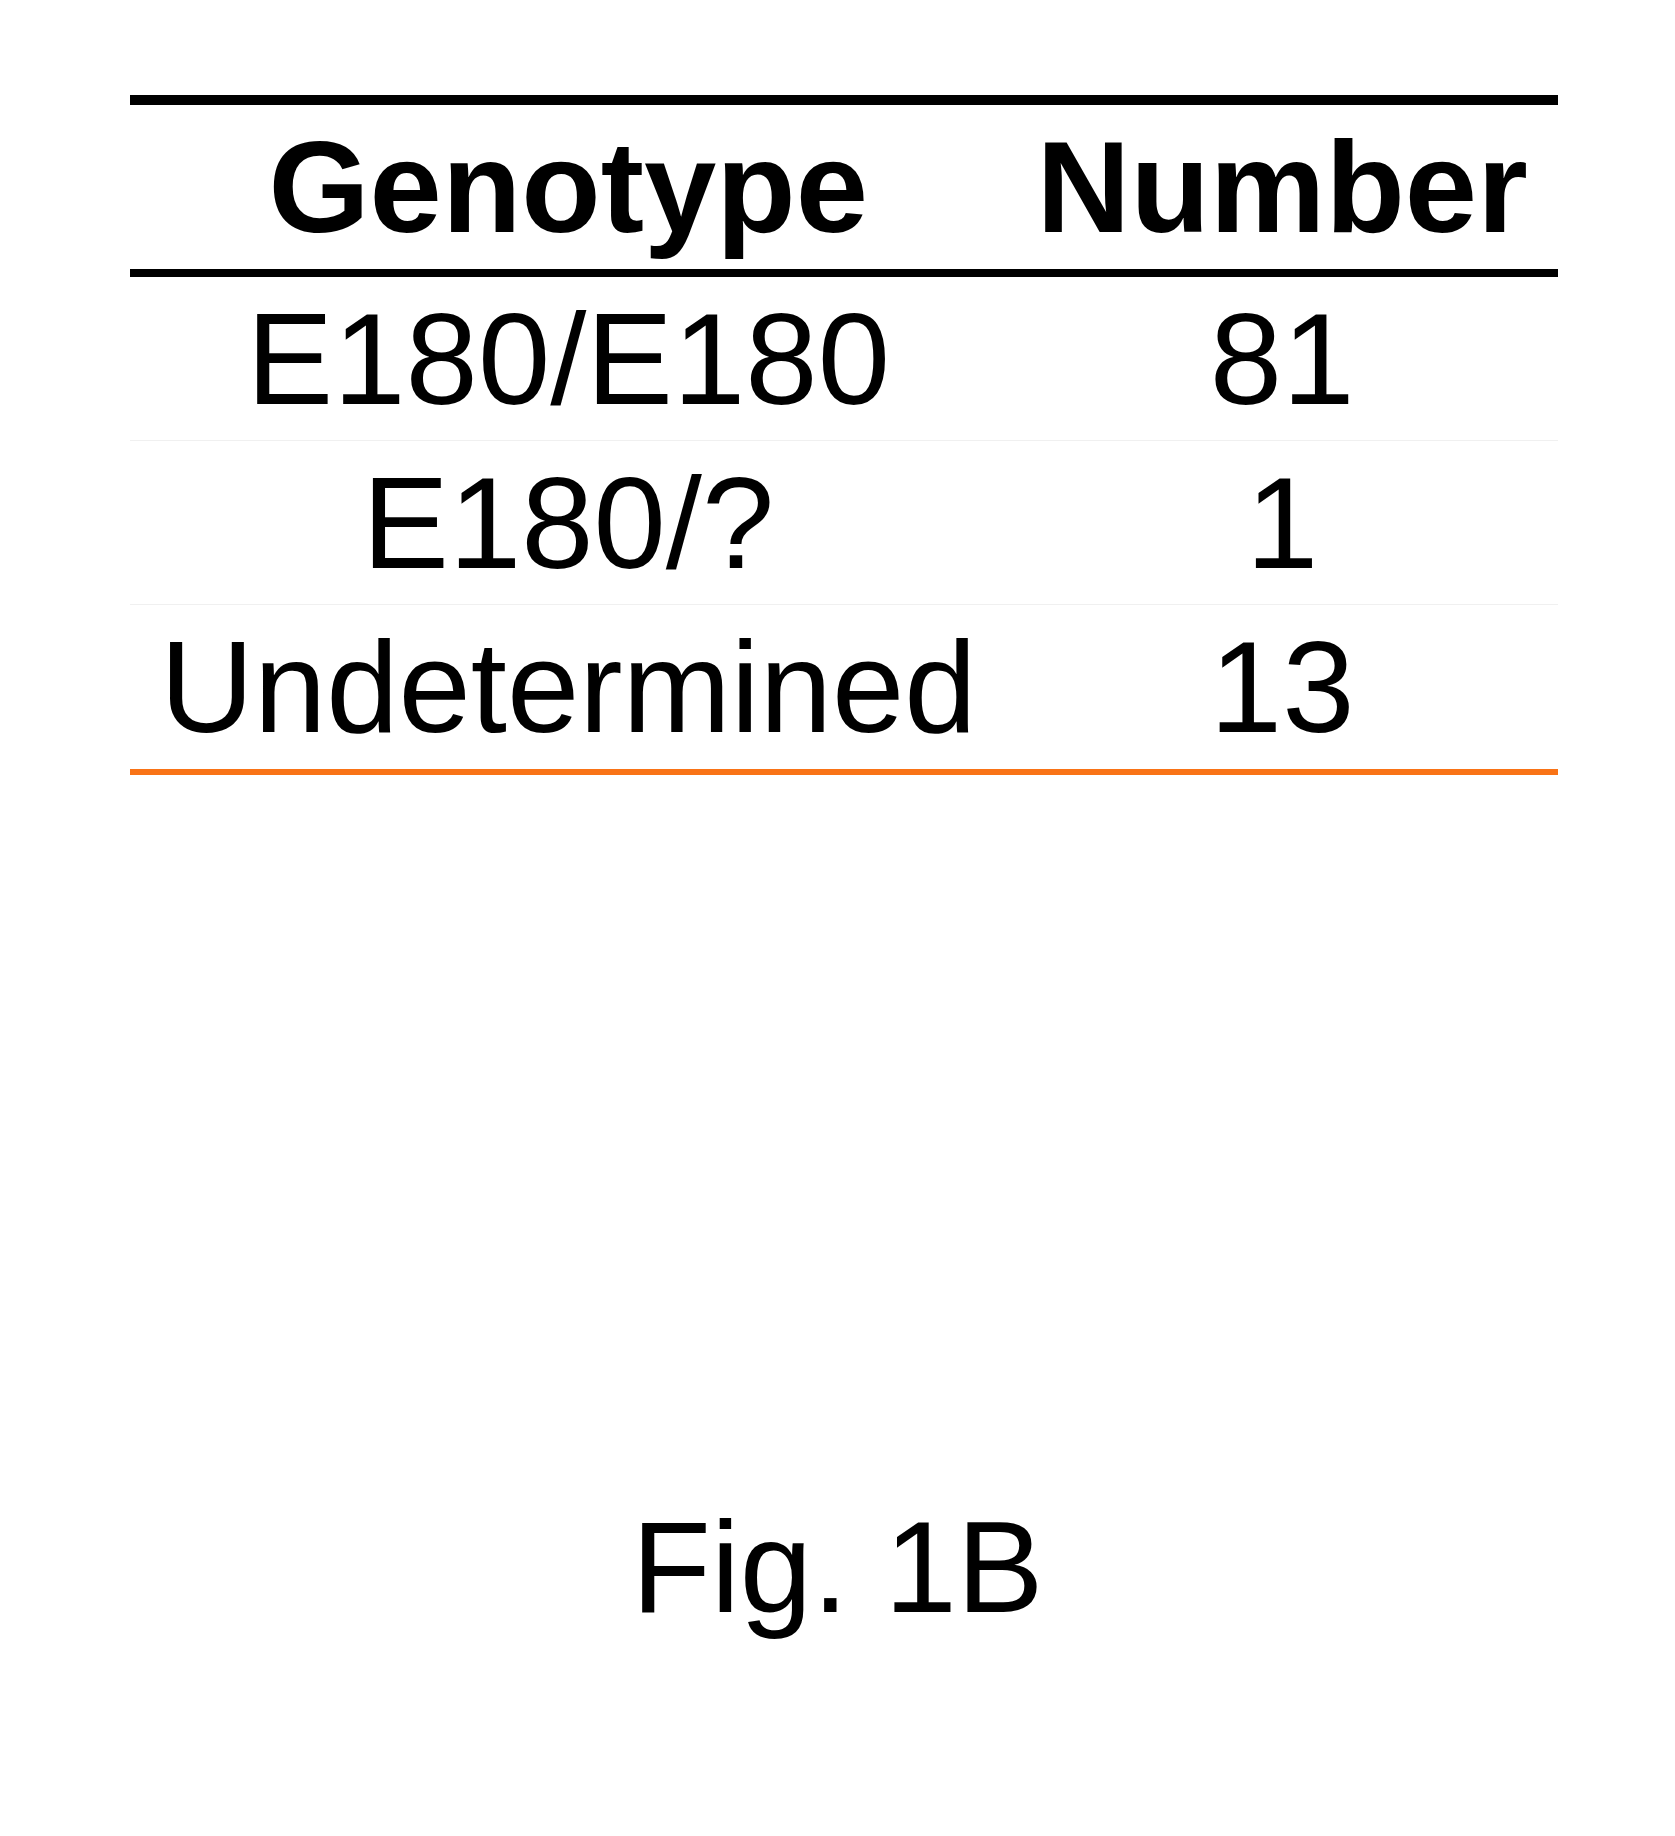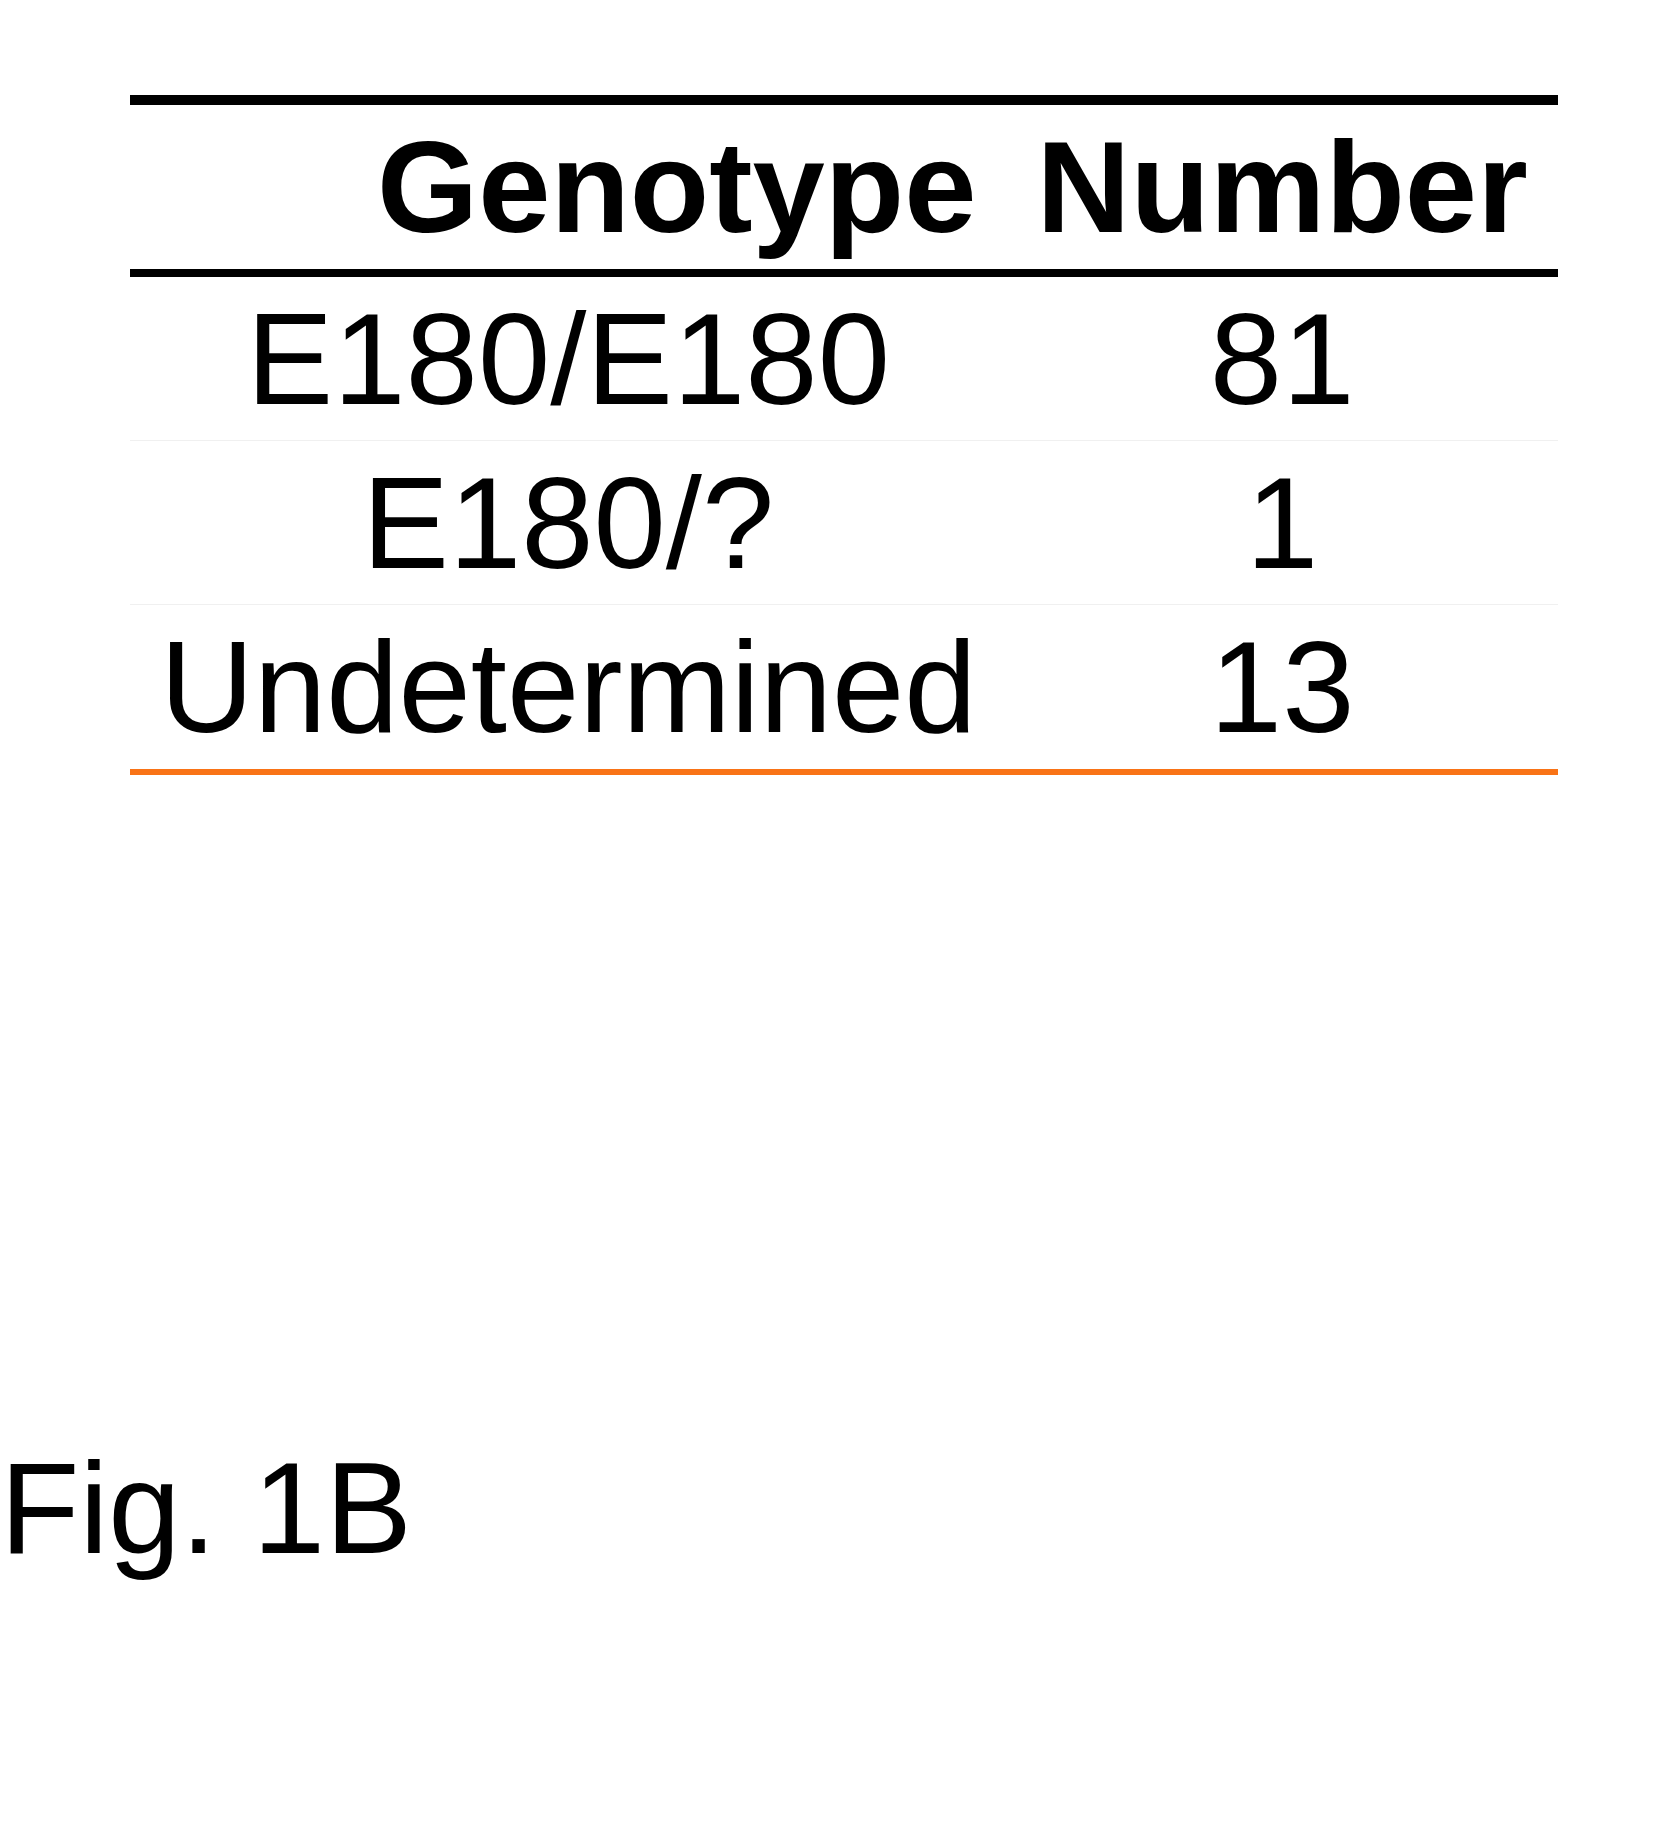--- a/index.html
+++ b/index.html
@@ -31,41 +31,41 @@
   }
   .tbl thead tr{
     border-top:10px solid #000;
     border-bottom:8px solid #000;
   }
   .tbl tbody tr.last{
     border-bottom:6px solid #f97316;
   }
   .tbl th{
     font-weight:bold;
-    text-align:right;
+    text-align:center;
   }
   .tbl th.numcol{
     text-align:left;
   }
   .tbl td.lbl{
     text-align:center;
   }
   .tbl td.num{
     text-align:center;
   }
   .tbl tbody tr{
     
     box-shadow: inset 0 -1px 0 rgba(0,0,0,0.06);
   }
   .caption{
     position:absolute;
     left:0;
     width:1675px;
-    top:1433px;
-    text-align:left;
+    top:1492px;
+    text-align:center;
     font-size:130px;
   }
 </style>
 </head>
 <body>
 
 <div class="page">
 
   <table class="tbl">
     <thead>

